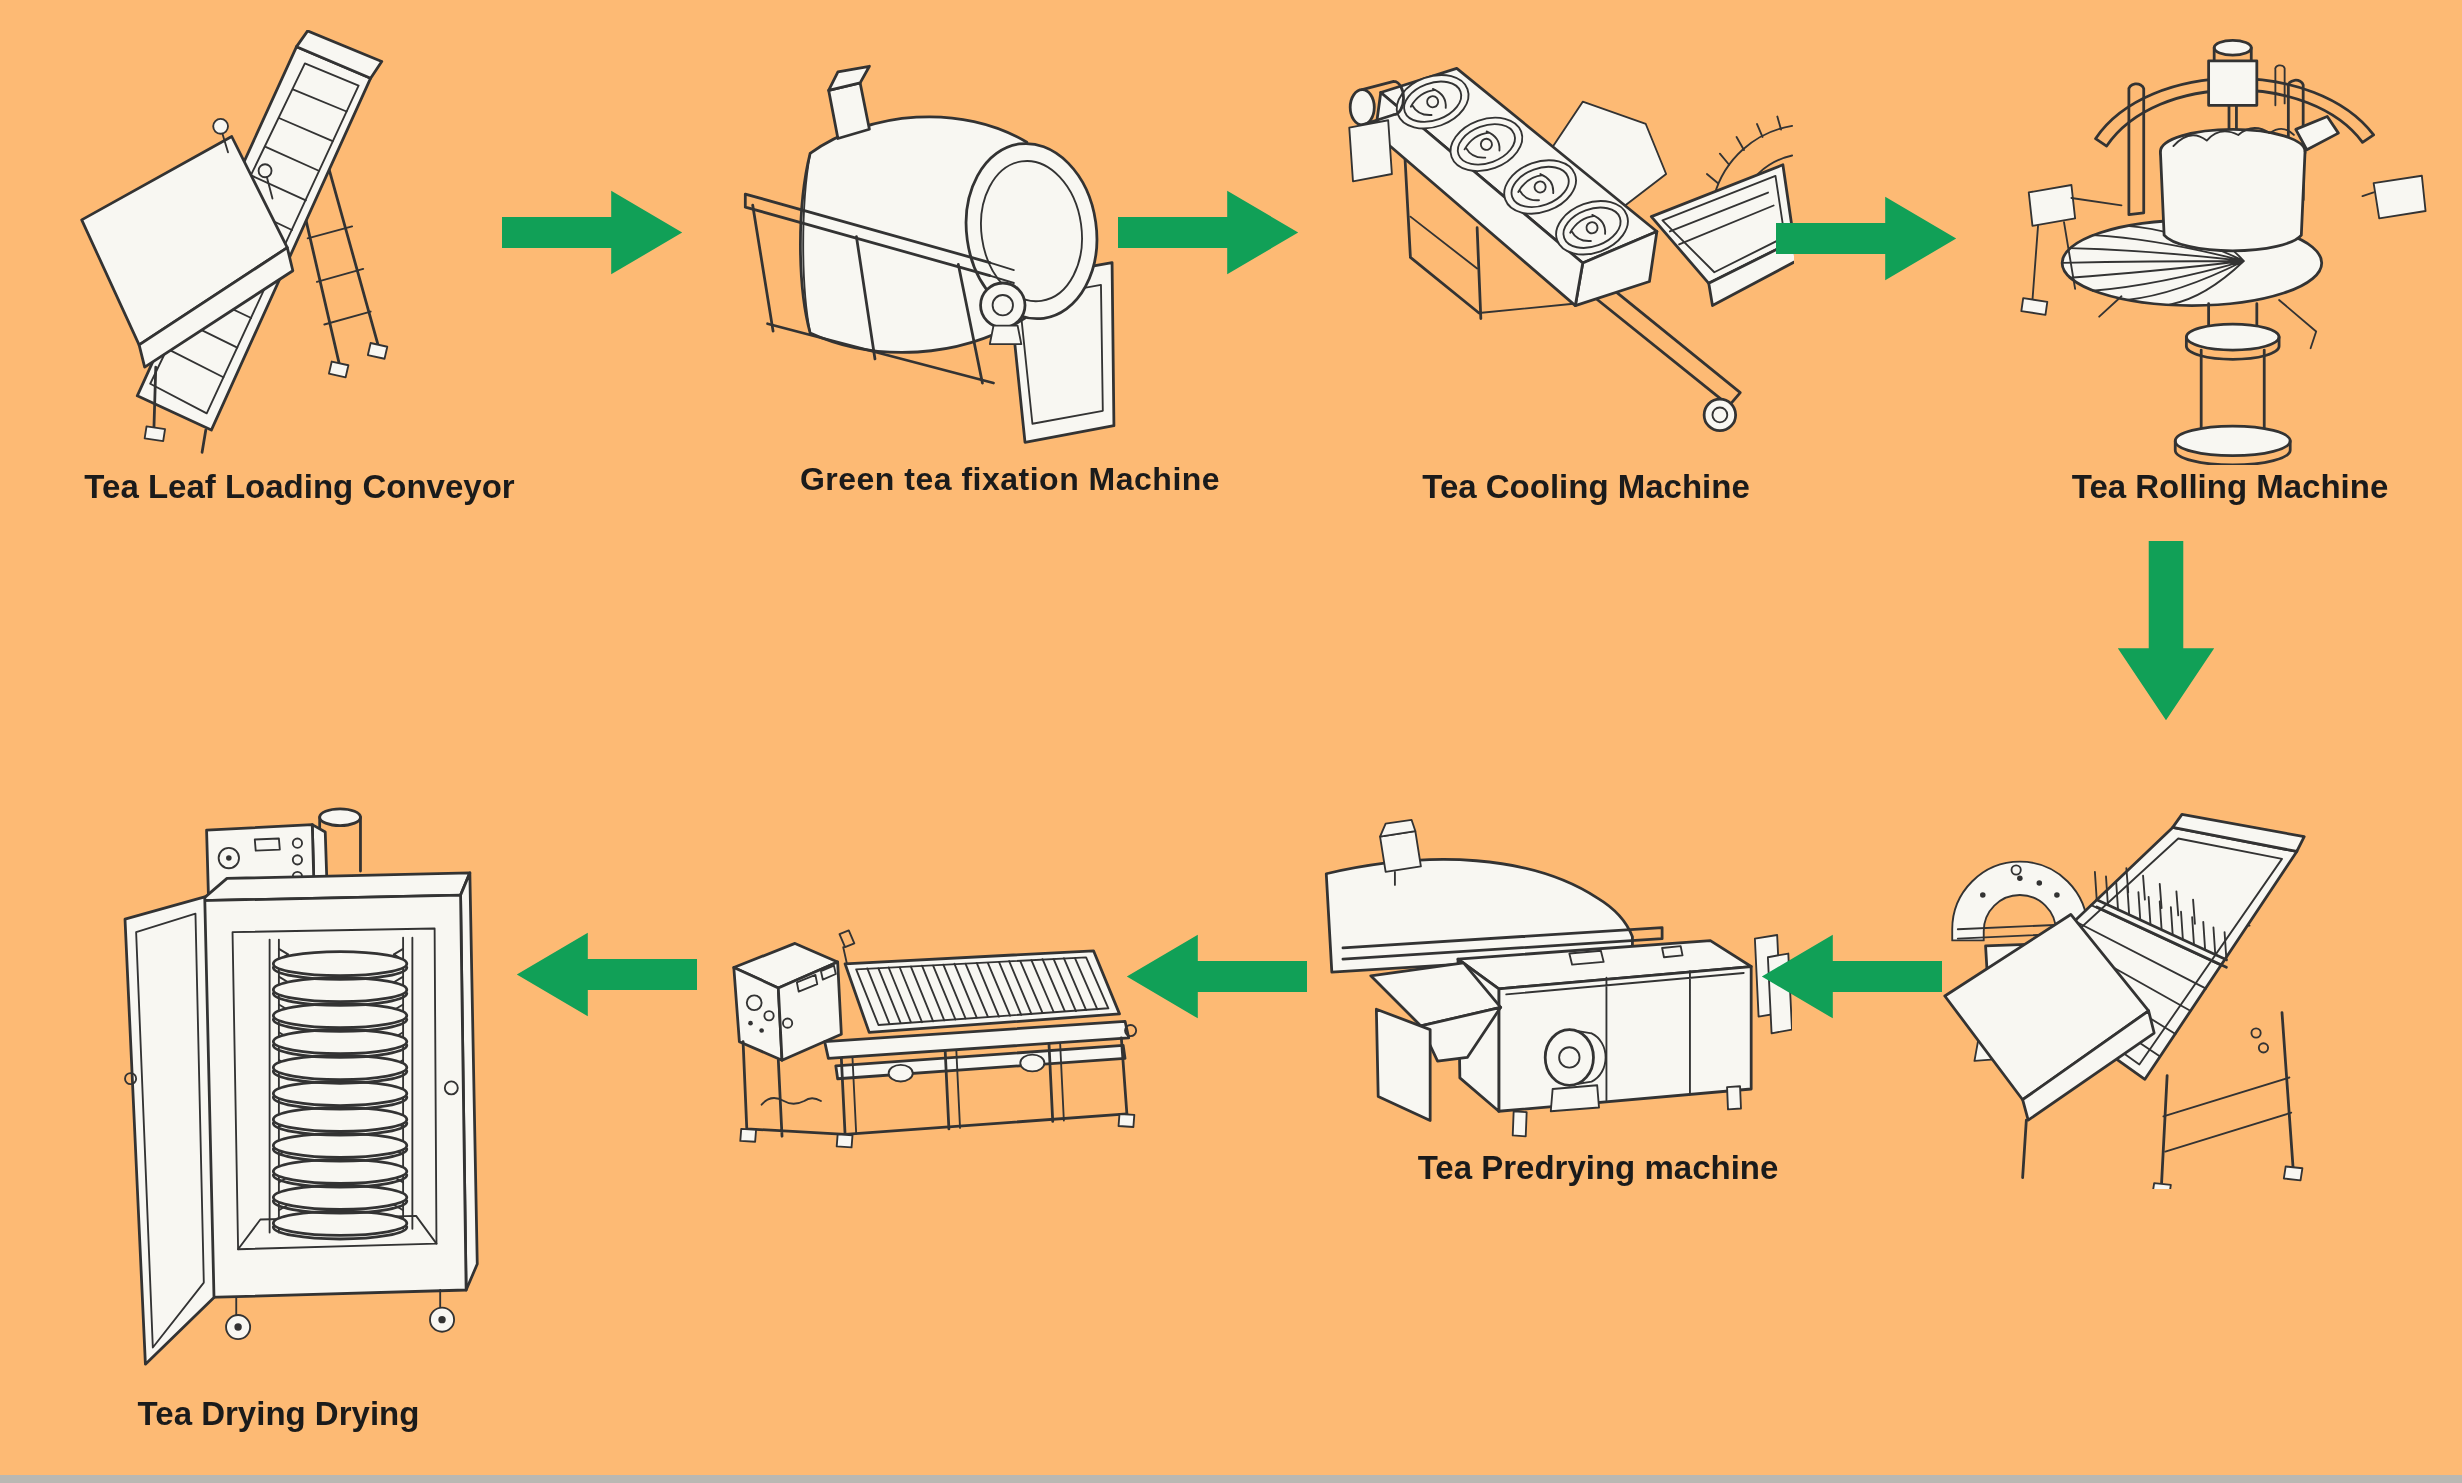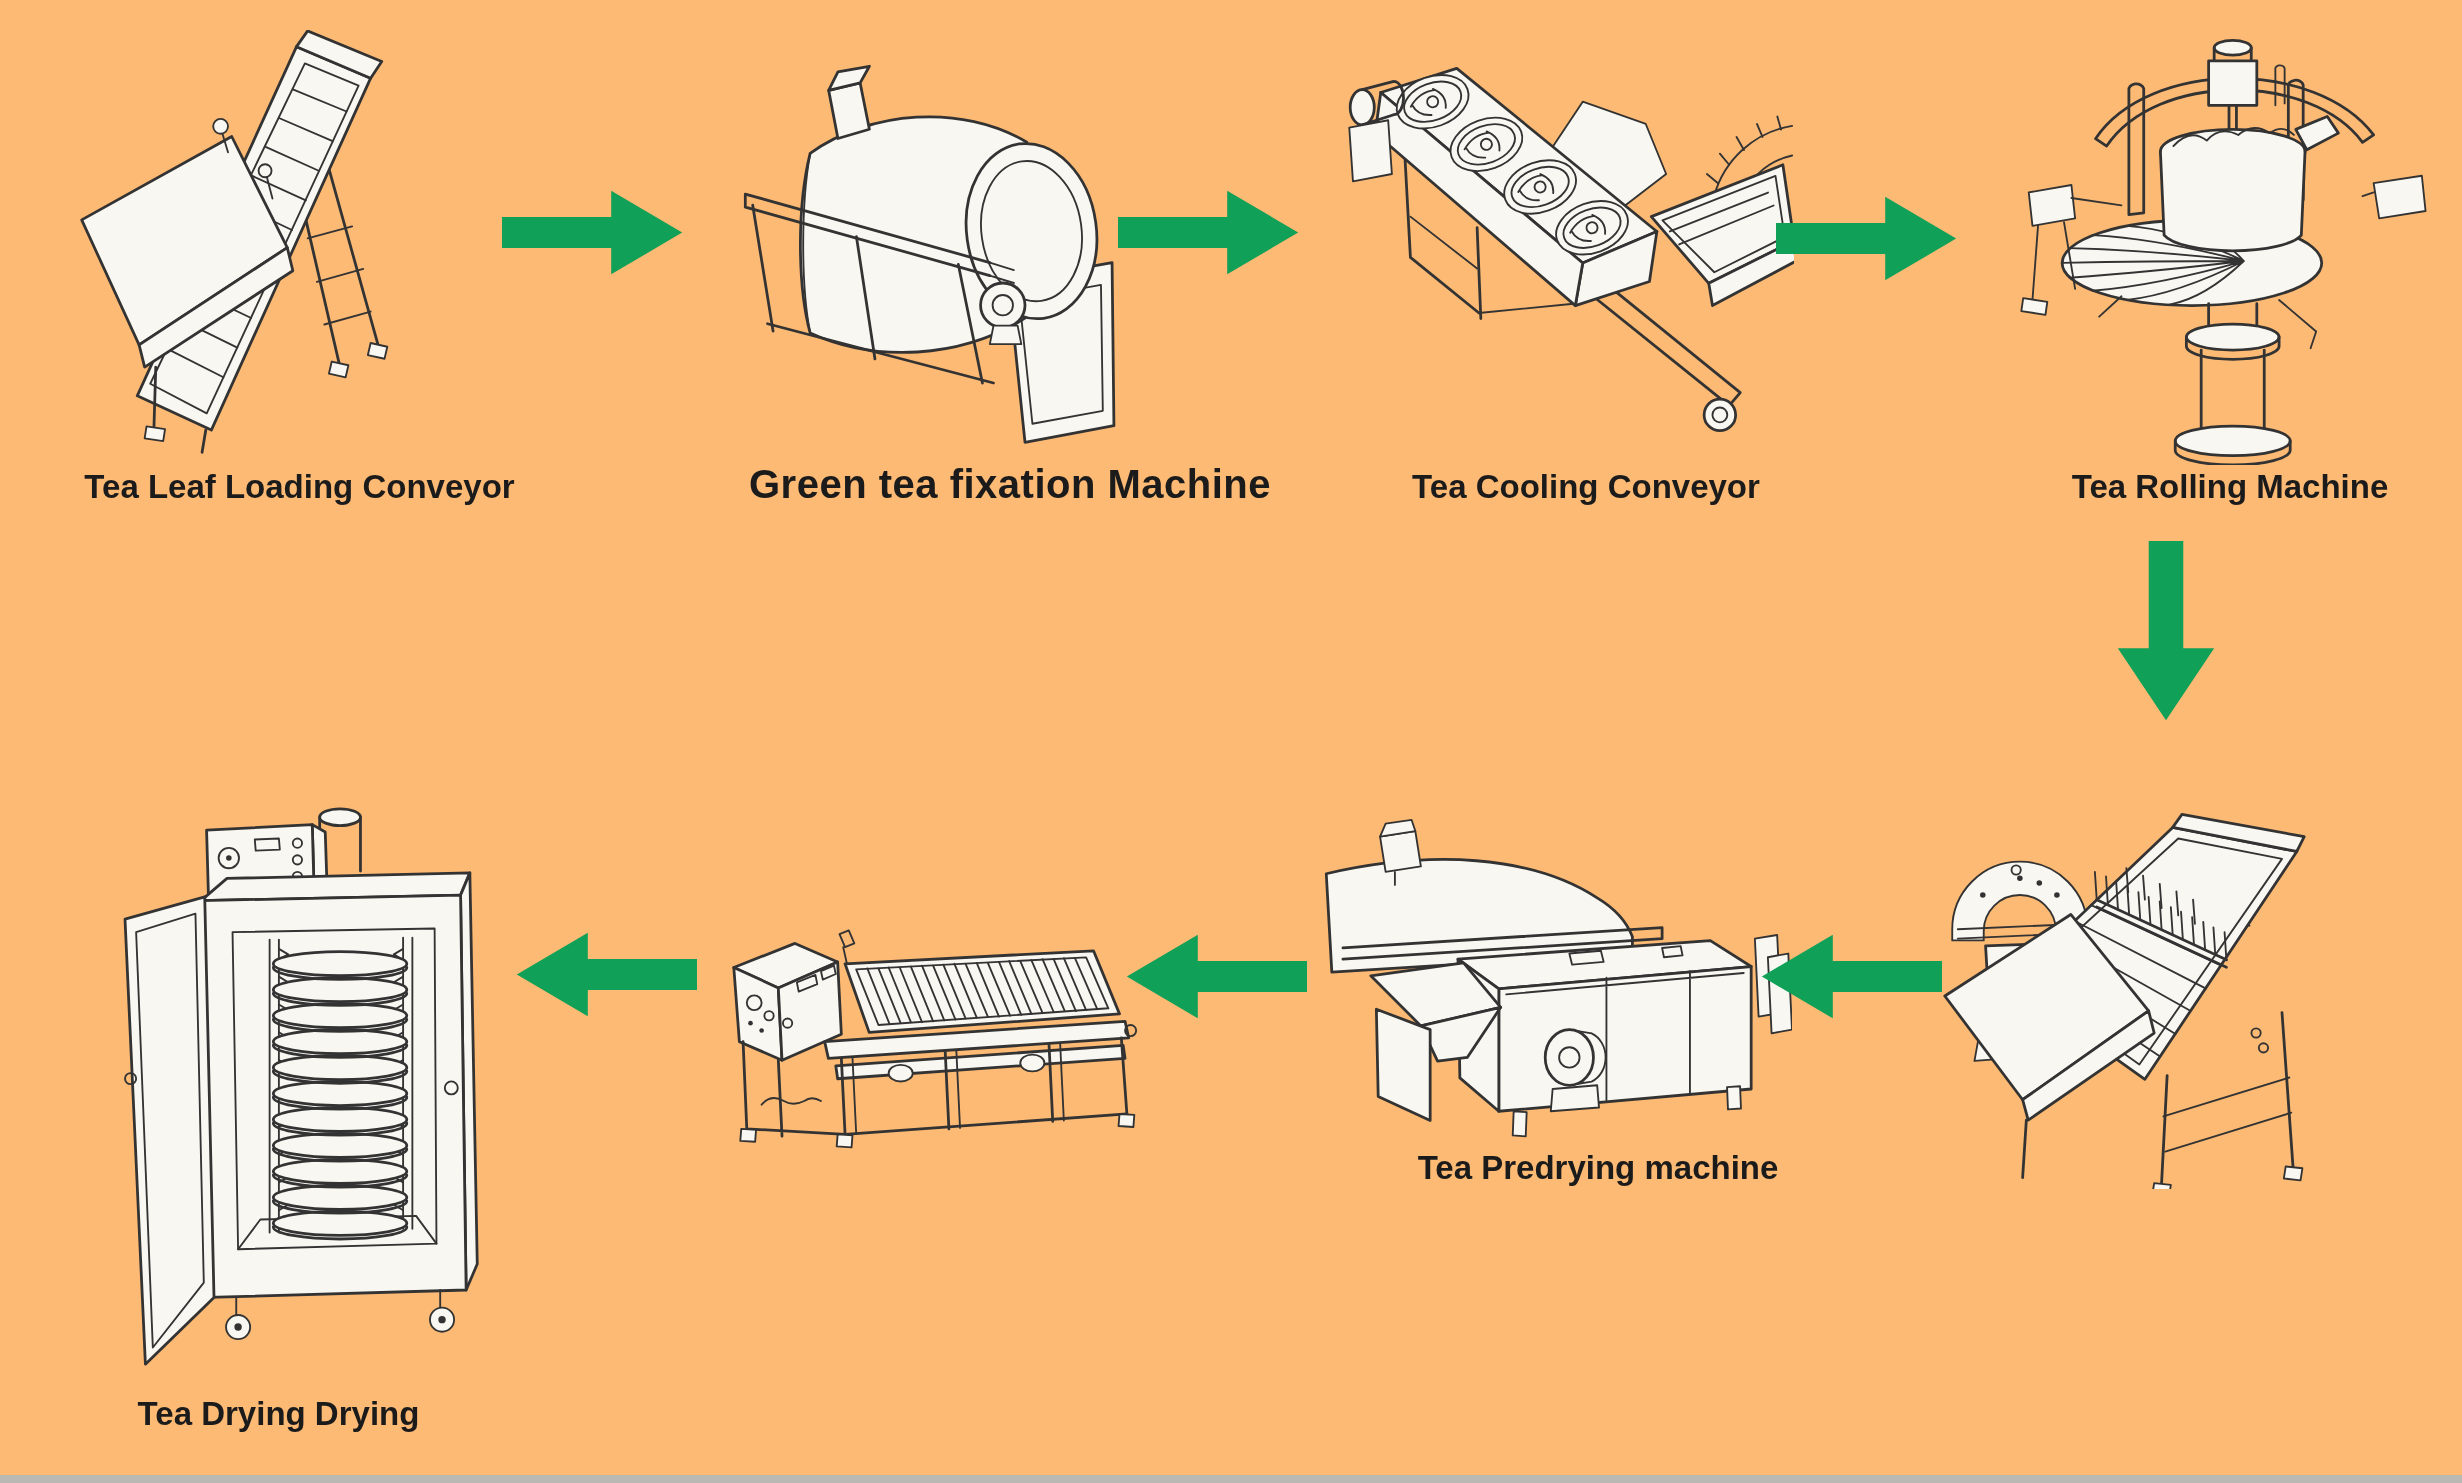--- a/index.html
+++ b/index.html
@@ -5,21 +5,21 @@
   html,body{margin:0;padding:0;}
   body{font-family:"Liberation Sans",sans-serif;}
   #canvas{position:relative;width:2462px;height:1483px;background:#fdba74;overflow:hidden;}
   .art{position:absolute;}
   .art svg{display:block;width:100%;height:100%;}
   .lineart *{stroke:#333;stroke-width:3;fill:none;stroke-linecap:round;stroke-linejoin:round;}
   .lineart .f{fill:#f8f7f2;}
   .lineart .t2{stroke-width:2;}
   .lineart .dot{fill:#333;stroke:none;}
   .stage-label{position:absolute;font-weight:bold;color:#1b1b1b;text-align:center;font-size:33px;line-height:1.1;}
-  .stage-label.big{font-size:40px;letter-spacing:0.5px;}
+  .stage-label.big{font-size:32px;letter-spacing:0.5px;}
   .arrow{position:absolute;}
   .arrow svg{display:block;width:100%;height:100%;}
   .scan-strip{position:absolute;left:0;bottom:0;width:100%;height:8.3px;background:#b9b8b3;}
 </style>
 </head>
 <body>
 
 <div id="canvas">
 
   <div class="art lineart" style="left:65px;top:30px;width:389px;height:426px;">
@@ -380,20 +380,20 @@
       </svg>
   </div>
   <div class="arrow" style="left:515px;top:929px;width:182px;height:91px;">
     <svg viewBox="0 0 200 100">
         <polygon points="200,33 80,33 80,4 2,50 80,96 80,67 200,67" fill="#11a057"></polygon>
       </svg>
   </div>
 
   <div class="stage-label" style="left:40px;top:469px;width:519px;">Tea Leaf Loading Conveyor</div>
   <div class="stage-label big" style="left:732px;top:462px;width:556px;">Green tea fixation Machine</div>
-  <div class="stage-label" style="left:1354px;top:469px;width:464px;">Tea Cooling Conveyor</div>
+  <div class="stage-label" style="left:1354px;top:469px;width:464px;">Tea Cooling Machine</div>
   <div class="stage-label" style="left:2012px;top:469px;width:436px;">Tea Rolling Machine</div>
   <div class="stage-label" style="left:1366px;top:1150px;width:464px;">Tea Predrying machine</div>
   <div class="stage-label" style="left:56px;top:1396px;width:445px;">Tea Drying Drying</div>
 
   <div class="scan-strip"></div>
 </div>
 
 
 </body></html>

